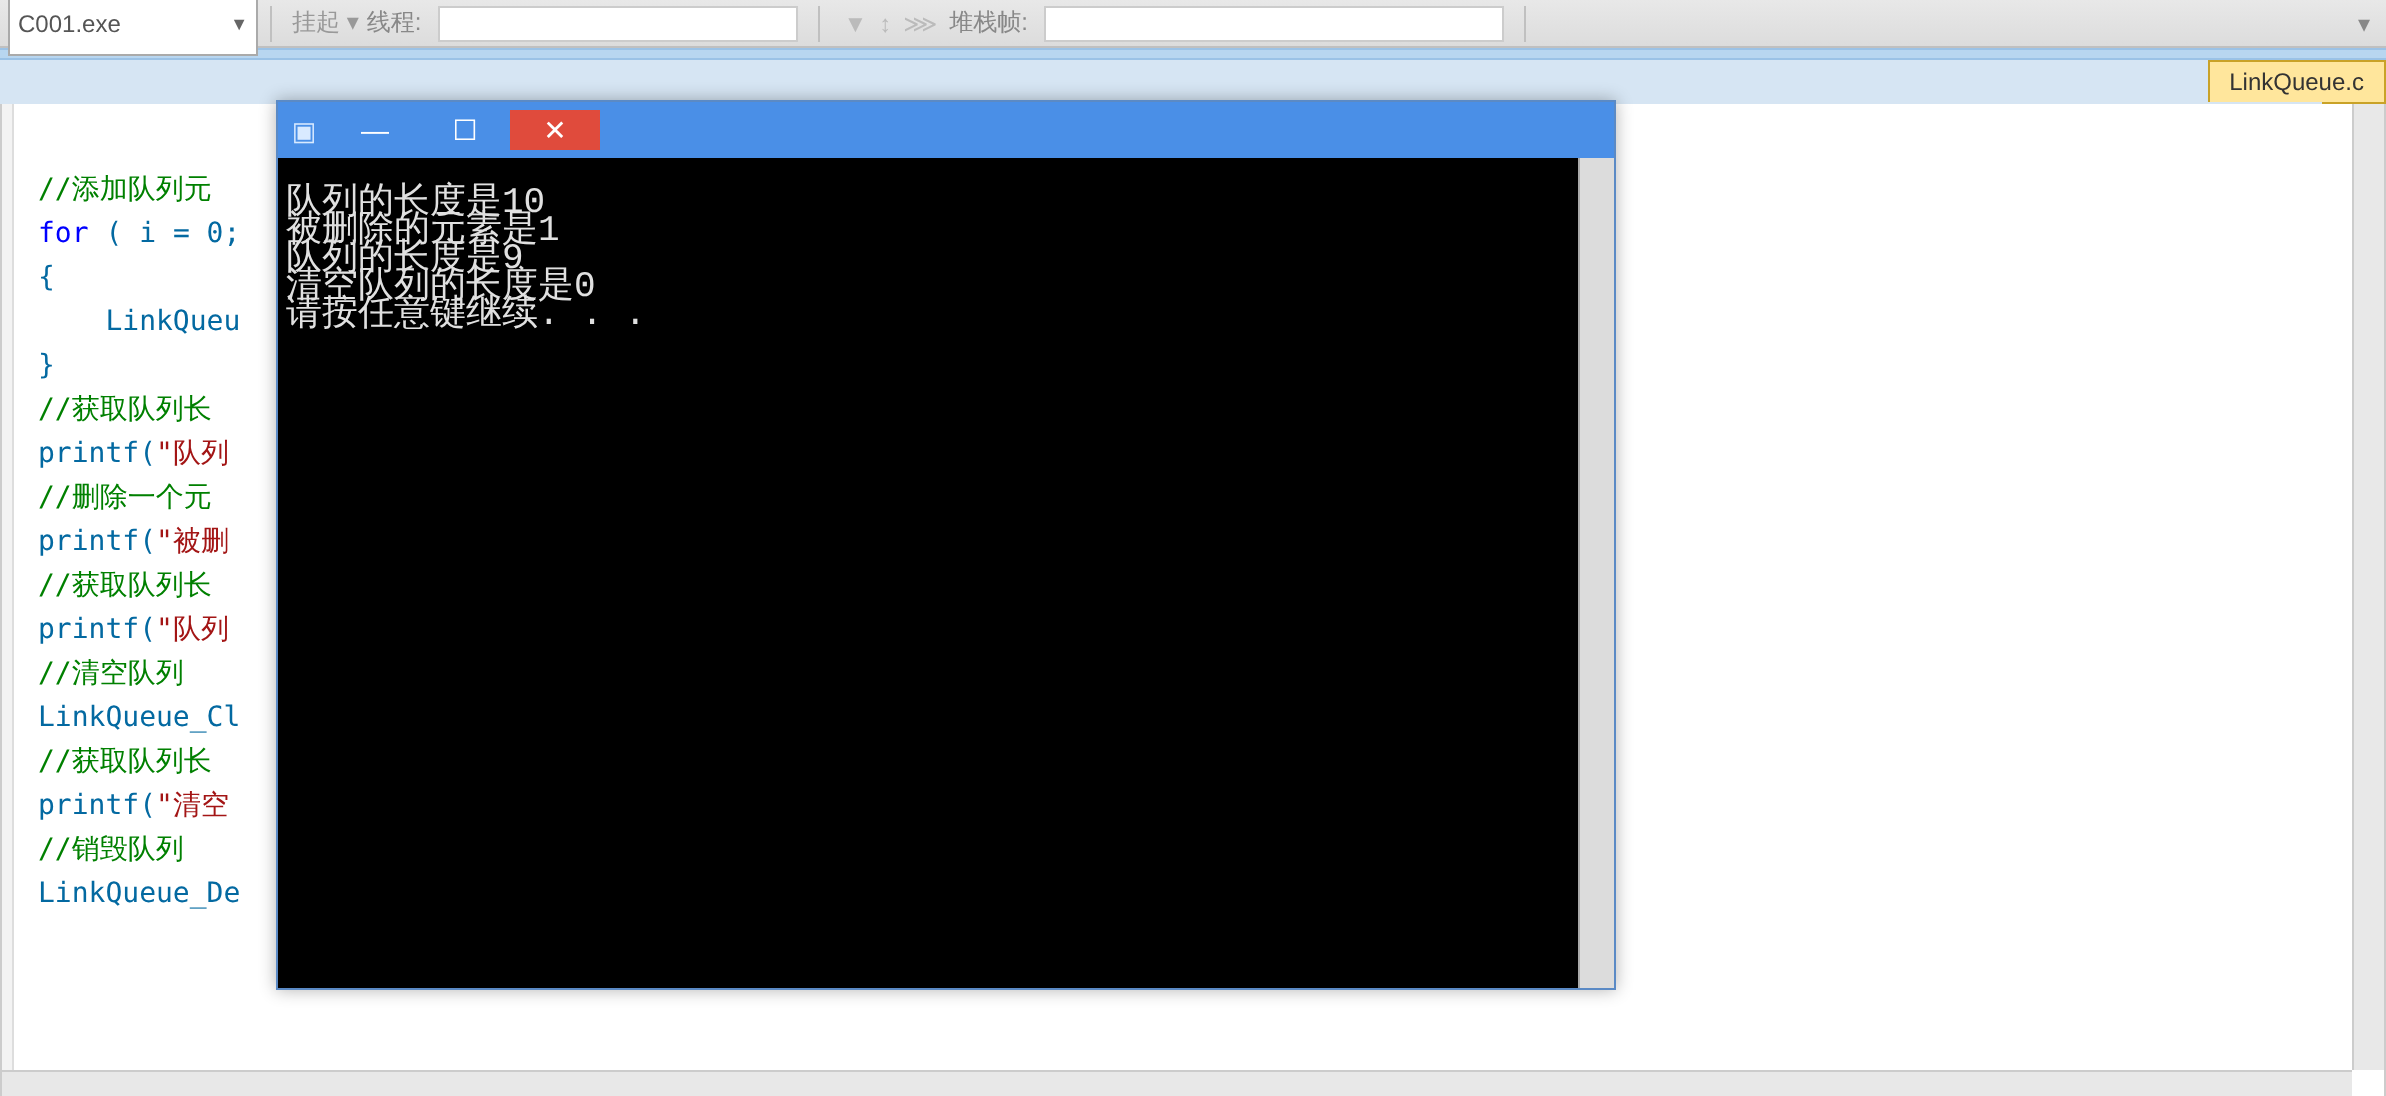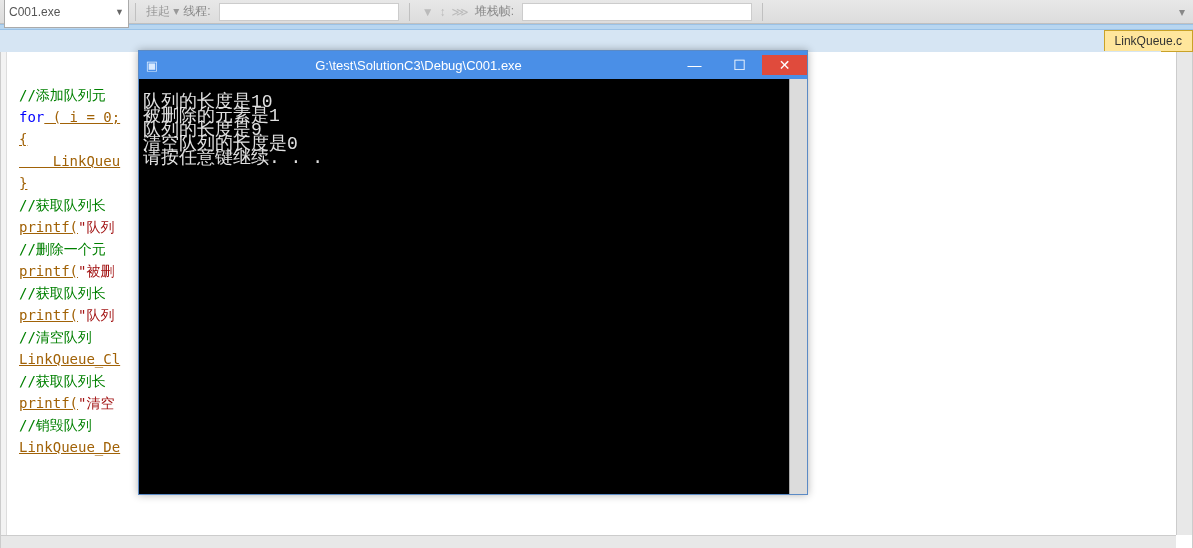--- a/index.html
+++ b/index.html
@@ -20,21 +20,21 @@
     .tabs { height: 22px; background: #d6e5f3; display: flex; align-items: flex-end; font-size: 12px; flex-direction: column; }
     .tab { padding: 3px 10px; background: #ffe69c; border-top:1px solid #c9a227; border-left:1px solid #c9a227; border-right:1px solid #c9a227; color:#333; }
     .tab.secondary { background:#5eead4; }
     
     .editor-wrap { position: relative; background: #fff; border: 1px solid #ccc; border-top:none; height: 498px; }
     .gutter { position:absolute; left:0; top:0; bottom:0; width:6px; background:#f3f3f3; border-right:1px solid #ddd;}
     .code { position:absolute; left:18px; top:10px; font-family: Consolas, monospace; font-size: 14px; line-height: 22px; white-space: pre; }
     .c-comment { color: #008000; }
     .c-keyword { color: #0000ff; }
     .c-string { color: #a31515; }
-    .c-ident { color: #a16207; text-decoration: underline; }
+    .c-ident { color: #0369a1; }
     
     .console-window { position: absolute; left: 138px; top: 50px; width: 670px; height: 445px; background: #000; border: 1px solid #5b8ac5; box-shadow: 0 0 8px rgba(0,0,0,0.3); display:flex; flex-direction:column;}
     .console-title { height: 28px; background: #4a8fe7; display: flex; align-items: center; color: #fff; font-size: 13px; }
     .console-title .ico { width: 26px; text-align:center; font-size: 13px; color:#d9eaff;}
     .console-title .ttl { flex: 1; text-align: center; }
     .console-title .wbtn { width: 45px; height: 20px; display:flex; align-items:center; justify-content:center; color:#fff; font-size:14px;}
     .console-title .close { background: #e04b3c; width: 45px; height: 20px;}
     .console-body { flex:1; position:relative; display:flex; }
     .console-out { flex:1; padding: 16px 4px; font-family: Liberation Mono, monospace; font-size: 18px; line-height: 14px; color: #e0e0e0; white-space: pre; }
     .console-scroll { width: 18px; background: #dcdcdc; border-left:1px solid #aaa;}
@@ -95,21 +95,20 @@
 <span class="c-comment">//销毁队列</span>
 <span class="c-ident">LinkQueue_De</span>
   </div>
   <div class="editor-scroll"></div>
   <div class="editor-hscroll"></div>
 </div>
 
 <div class="console-window">
   <div class="console-title">
     <span class="ico">▣</span>
-    <span class="ttl">G:\test\SolutionC3\Debug\C001.exe</span>
     <span class="wbtn">—</span>
     <span class="wbtn">☐</span>
     <span class="wbtn close">✕</span>
   </div>
   <div class="console-body">
     <div class="console-out"><span>队列的长度是10</span>
 <span>被删除的元素是1</span>
 <span>队列的长度是9</span>
 <span>清空队列的长度是0</span>
 <span>请按任意键继续. . .</span></div>

